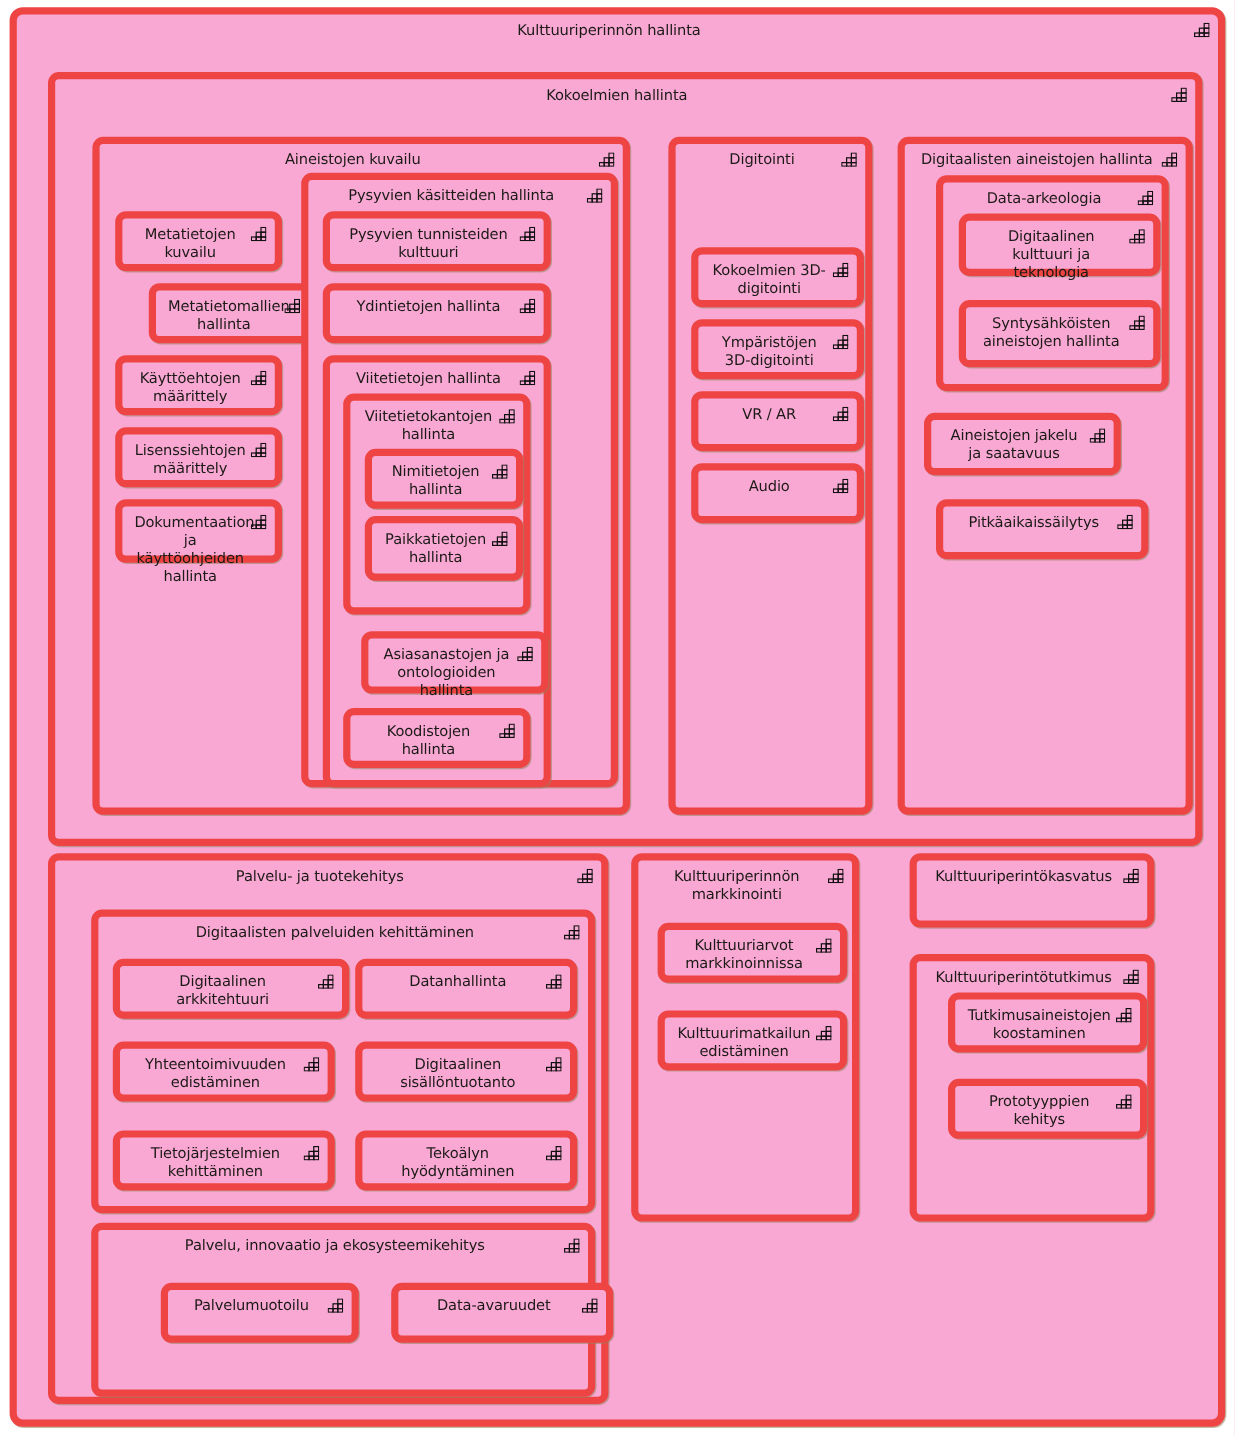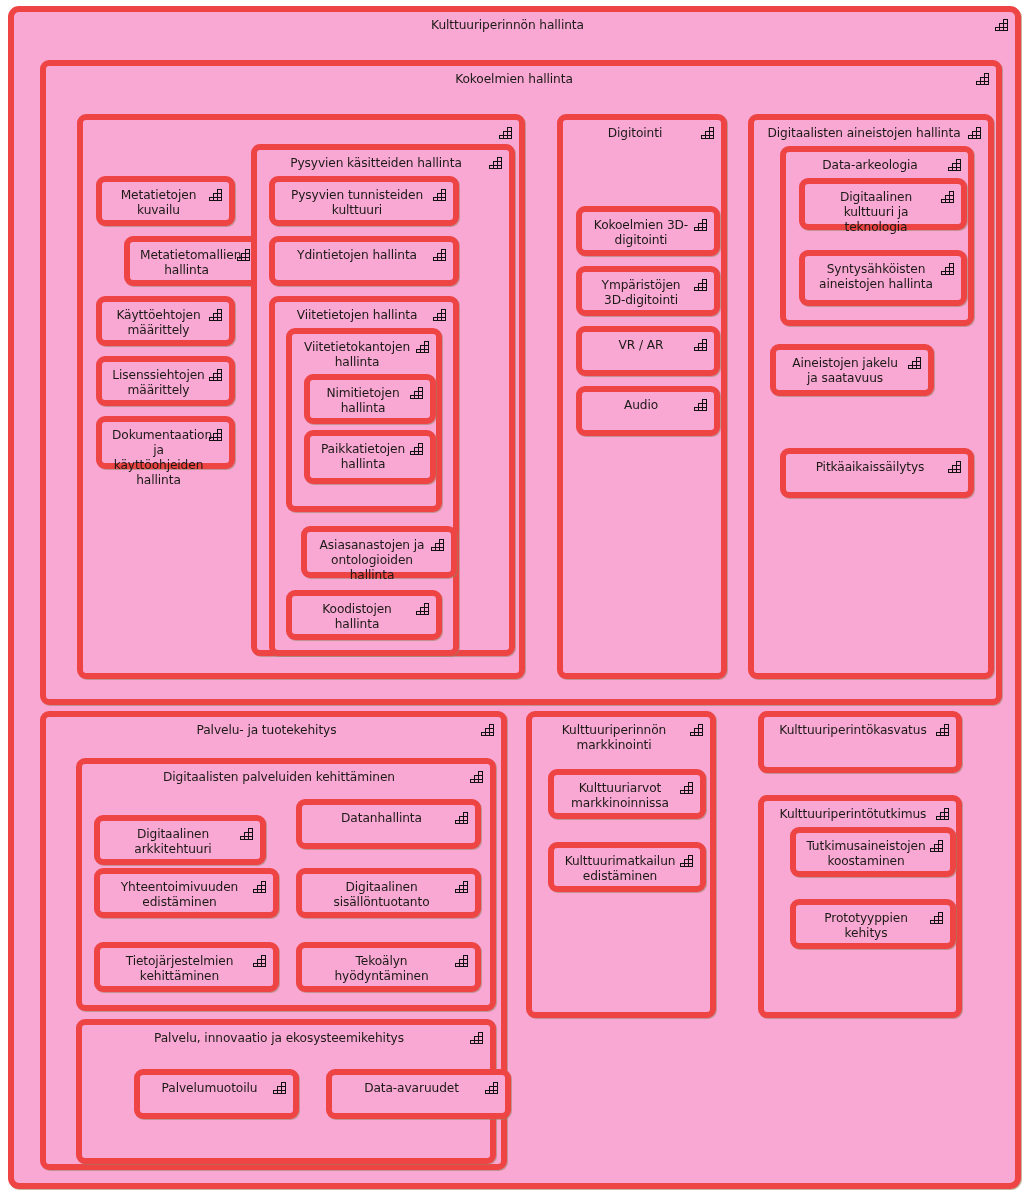--- a/index.html
+++ b/index.html
@@ -69,20 +69,21 @@
             <rect x="8.5" y="4.5" width="4" height="4"></rect>
         <rect x="4.5" y="4.5" width="4" height="4"></rect>
             <rect x="8.5" y="8.5" width="4" height="3"></rect>
         <rect x="4.5" y="8.5" width="4" height="3"></rect>
             <rect x="0.5" y="8.5" width="4" height="3"></rect>
       </g>
         </svg>
     </span>
 
     <div class="cap" style="left:31px;top:48px;width:448px;height:565px;">
+      <div class="ttl">Aineistojen kuvailu</div>
       <span class="icon">
         <svg viewBox="0 0 13 12" width="13" height="12">
             <g fill="none" stroke="#111" stroke-width="1">
           <rect x="8.5" y="0.5" width="4" height="4"></rect>
               <rect x="8.5" y="4.5" width="4" height="4"></rect>
           <rect x="4.5" y="4.5" width="4" height="4"></rect>
               <rect x="8.5" y="8.5" width="4" height="3"></rect>
           <rect x="4.5" y="8.5" width="4" height="3"></rect>
               <rect x="0.5" y="8.5" width="4" height="3"></rect>
         </g>
@@ -467,21 +468,21 @@
                 <rect x="8.5" y="4.5" width="4" height="4"></rect>
             <rect x="4.5" y="4.5" width="4" height="4"></rect>
                 <rect x="8.5" y="8.5" width="4" height="3"></rect>
             <rect x="4.5" y="8.5" width="4" height="3"></rect>
                 <rect x="0.5" y="8.5" width="4" height="3"></rect>
           </g>
             </svg>
         </span>
       </div>
 
-      <div class="cap" style="left:26px;top:296px;width:194px;height:50px;margin-top:32px;">
+      <div class="cap" style="left:26px;top:296px;width:177px;height:50px;">
         <div class="ttl">Pitkäaikaissäilytys</div>
         <span class="icon">
           <svg viewBox="0 0 13 12" width="13" height="12">
               <g fill="none" stroke="#111" stroke-width="1">
             <rect x="8.5" y="0.5" width="4" height="4"></rect>
                 <rect x="8.5" y="4.5" width="4" height="4"></rect>
             <rect x="4.5" y="4.5" width="4" height="4"></rect>
                 <rect x="8.5" y="8.5" width="4" height="3"></rect>
             <rect x="4.5" y="8.5" width="4" height="3"></rect>
                 <rect x="0.5" y="8.5" width="4" height="3"></rect>
@@ -515,21 +516,21 @@
           <rect x="8.5" y="0.5" width="4" height="4"></rect>
               <rect x="8.5" y="4.5" width="4" height="4"></rect>
           <rect x="4.5" y="4.5" width="4" height="4"></rect>
               <rect x="8.5" y="8.5" width="4" height="3"></rect>
           <rect x="4.5" y="8.5" width="4" height="3"></rect>
               <rect x="0.5" y="8.5" width="4" height="3"></rect>
         </g>
           </svg>
       </span>
 
-      <div class="cap" style="left:12px;top:51px;width:172px;height:50px;">
+      <div class="cap" style="left:12px;top:35px;width:197px;height:50px;">
         <div class="ttl">Digitaalinen arkkitehtuuri</div>
         <span class="icon">
           <svg viewBox="0 0 13 12" width="13" height="12">
               <g fill="none" stroke="#111" stroke-width="1">
             <rect x="8.5" y="0.5" width="4" height="4"></rect>
                 <rect x="8.5" y="4.5" width="4" height="4"></rect>
             <rect x="4.5" y="4.5" width="4" height="4"></rect>
                 <rect x="8.5" y="8.5" width="4" height="3"></rect>
             <rect x="4.5" y="8.5" width="4" height="3"></rect>
                 <rect x="0.5" y="8.5" width="4" height="3"></rect>

